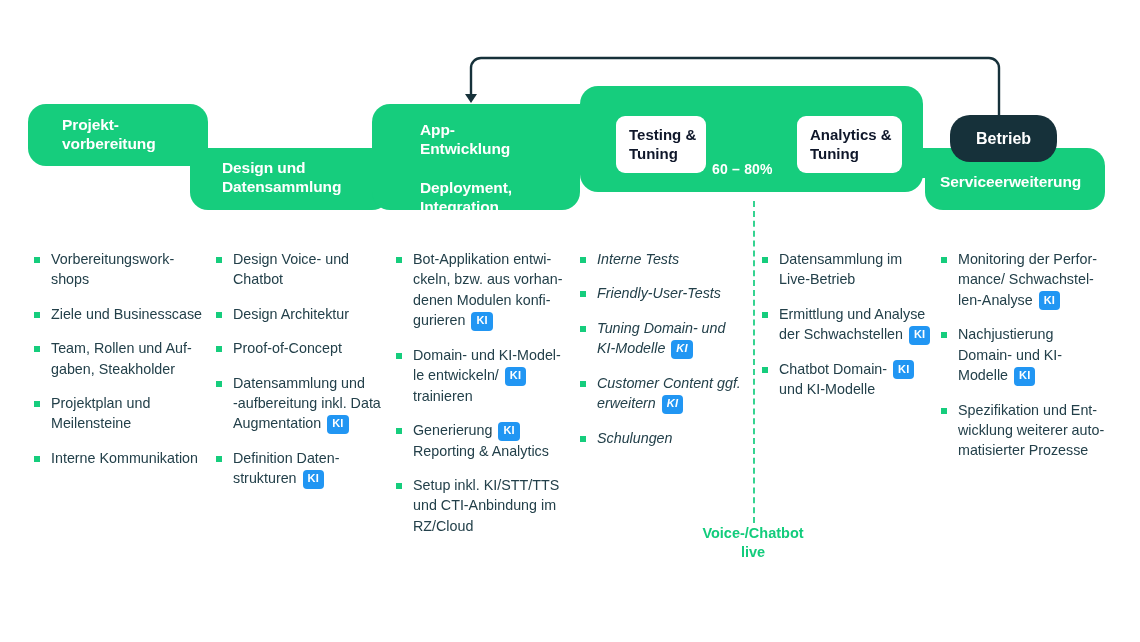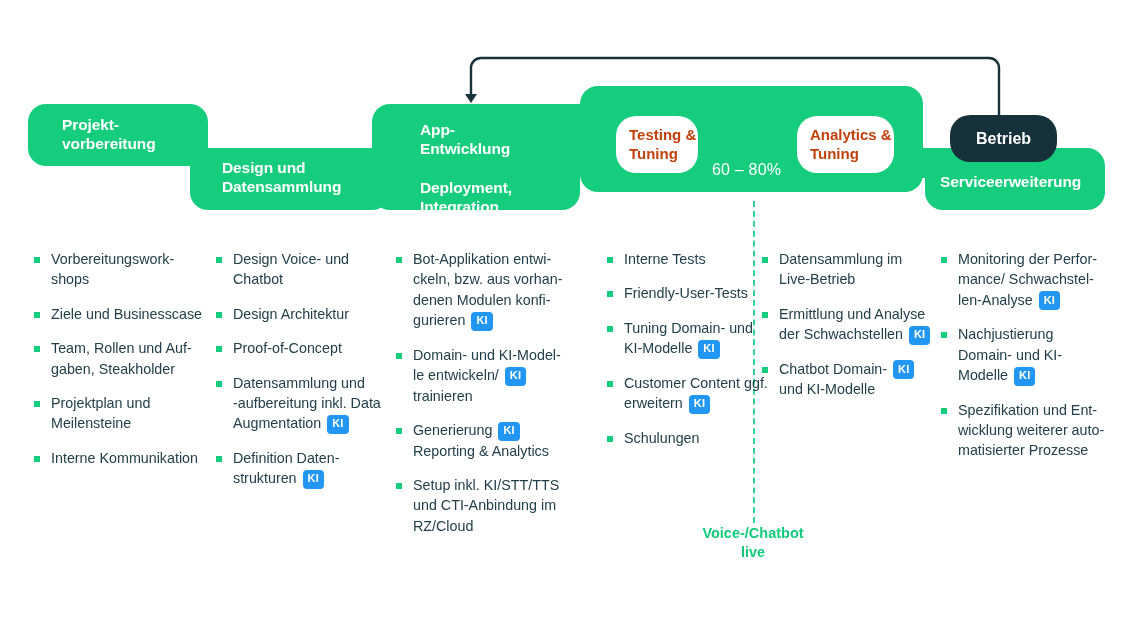--- a/index.html
+++ b/index.html
@@ -20,34 +20,34 @@
     color:#ffffff;
     font-weight:bold;
     font-size:15.5px;
     line-height:19px;
     letter-spacing:-0.1px;
     white-space:pre-line;
   }
   .pct-label{
     position:absolute;
     color:#ffffff;
-    font-weight:normal;
-    font-size:16px;
+    font-weight:bold;
+    font-size:14px;
     letter-spacing:0.2px;
   }
 
   .chip{
     position:absolute;
     background:#ffffff;
-    border-radius:20px;
-    color:#c2410c;
+    border-radius:9px;
+    color:#0f172a;
     font-weight:bold;
     font-size:15px;
     line-height:19px;
-    padding:9px 2px 10px 13px;
+    padding:9px 10px 10px 13px;
     white-space:pre-line;
   }
   .chip-dark{
     position:absolute;
     background:#16313a;
     border-radius:20px;
     color:#ffffff;
     font-weight:bold;
     font-size:16px;
     line-height:19px;
@@ -181,21 +181,21 @@
 ckeln, bzw. aus vorhan-
 denen Modulen konfi-
 gurieren</span> <span class="ki">KI</span></div>
         <div class="bullet"><span style="white-space: pre-line; margin-top: 37px;">Domain- und KI-Model-
 le entwickeln/</span> <span class="ki">KI</span><span style="display: block;">trainieren</span></div>
         <div class="bullet"><span style="white-space: pre-line;">Generierung</span> <span class="ki">KI</span><span style="display: block;">Reporting &amp; Analytics</span></div>
         <div class="bullet"><span style="white-space: pre-line;">Setup inkl. KI/STT/TTS
 und CTI-Anbindung im
 RZ/Cloud</span></div>
       </div>
-    <div class="col" style="left:607px;width:165px;">
+    <div class="col" style="left:580px;width:165px;font-style:italic;">
         <div class="bullet"><span style="white-space: pre-line;">Interne Tests</span></div>
         <div class="bullet"><span style="white-space: pre-line;">Friendly-User-Tests</span></div>
         <div class="bullet"><span style="white-space: pre-line;">Tuning Domain- und
 KI-Modelle</span> <span class="ki">KI</span></div>
         <div class="bullet"><span style="white-space: pre-line;">Customer Content ggf.
 erweitern</span> <span class="ki">KI</span></div>
         <div class="bullet"><span style="white-space: pre-line;">Schulungen</span></div>
       </div>
     <div class="col" style="left:762px;width:172px;">
         <div class="bullet"><span style="white-space: pre-line;">Datensammlung im

